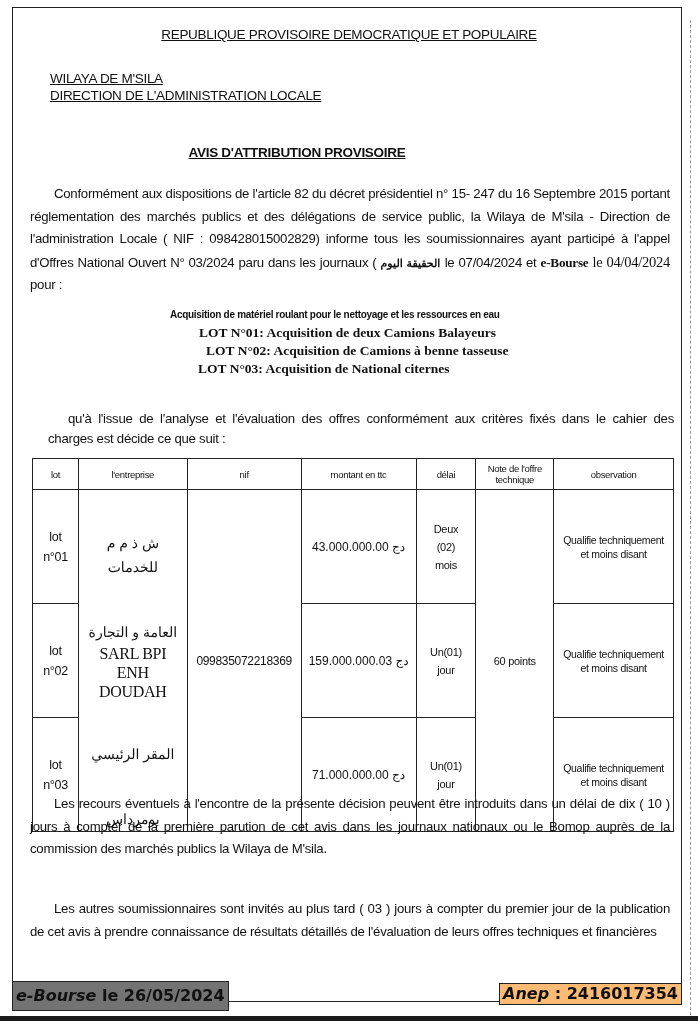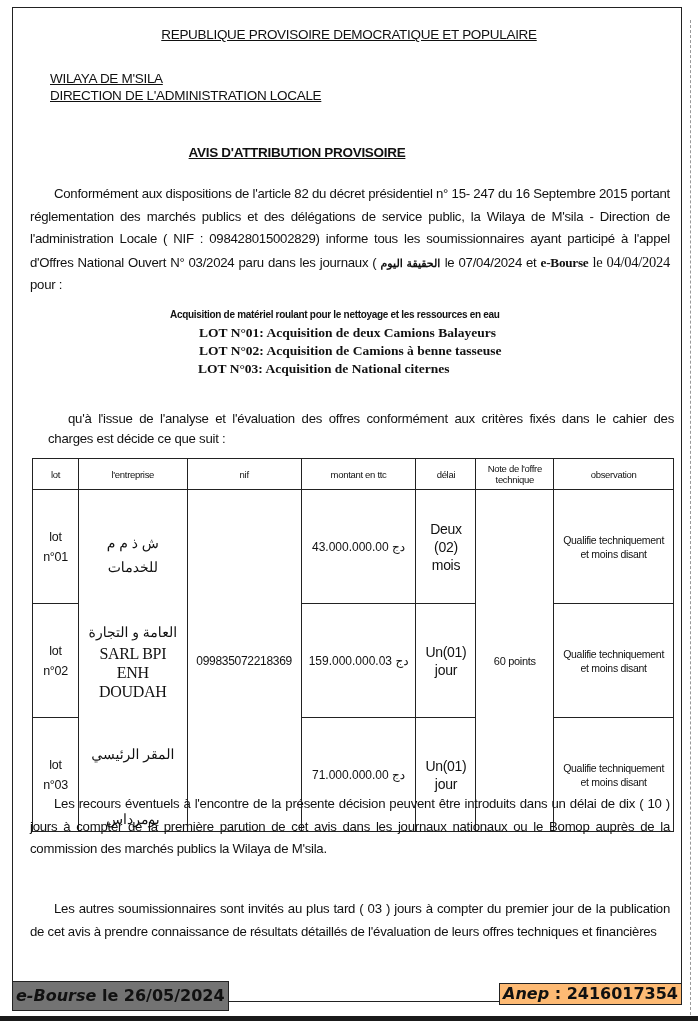--- a/index.html
+++ b/index.html
@@ -54,21 +54,21 @@
       border: 1px solid #222; text-align: center; vertical-align: middle; padding: 0 2px;
       font-weight: normal;
     }
     table.res th { height: 30px; font-size: 9.5px; }
     table.res td.r { height: 82px; }
     .lotcell { font-size: 12.5px; line-height: 20px; }
     .ent-ar { font-size: 14px; line-height: 24px; direction: rtl; margin-top: 41px; }
     .ent-fr { font-family: "Liberation Serif", serif; font-size: 16px; line-height: 19px; }
     .nif { font-size: 12px; }
     .montant { font-size: 12px; }
-    .delai { font-size: 14px; line-height: 18px; }
+    .delai { font-size: 11px; line-height: 18px; }
     .note { font-size: 11px; }
     .obs { font-size: 10.5px; line-height: 14px; }
     .footer-left {
       position: absolute; left: 12px; top: 981px; padding: 4px 3px; border: 1.5px solid #222;
       font-family: "DejaVu Sans", sans-serif; font-weight: bold; font-size: 16px; line-height: 20px;
       background: #737373;
     }
     .footer-right {
       position: absolute; right: 16px; top: 983px; padding: 0 3px; border: 1.5px solid #222;
       font-family: "DejaVu Sans", sans-serif; font-weight: bold; font-size: 16px; line-height: 20px;
@@ -92,21 +92,21 @@
 </div>
 
 <div class="avis">
   <span class="u">AVIS D'ATTRIBUTION PROVISOIRE</span>
 </div>
 
 <div class="para" style="top:183px;"><span class="indent"></span><span>Conformément aux dispositions de l'article 82 du décret présidentiel n° 15- 247 du 16 Septembre 2015 portant réglementation des marchés publics et des délégations de service public, la Wilaya  de M'sila - Direction de l'administration Locale ( NIF :  098428015002829) informe tous les soumissionnaires ayant participé à l'appel d'Offres National Ouvert N° 03/2024 paru dans les journaux (</span> <span dir="rtl" style="font-size:11px;font-weight:bold;">الحقيقة اليوم</span> <span>le 07/04/2024 et</span> <span class="serif-b">e-Bourse</span> <span class="serif">le 04/04/2024</span> <span>pour :</span></div>
 
 <div class="acq">Acquisition de matériel roulant pour le nettoyage et les ressources en eau</div>
 <div class="lot-line" style="left:199px; top:325px;">LOT N°01: Acquisition de deux Camions Balayeurs</div>
-<div class="lot-line" style="left:199px; top:343px;">LOT N°02: Acquisition de Camions à benne tasseuse</div>
+<div class="lot-line" style="left:206px; top:343px;">LOT N°02: Acquisition de Camions à benne tasseuse</div>
 <div class="lot-line" style="left:198px; top:361px;">LOT N°03: Acquisition de National citernes</div>
 
 <div class="para" style="top:409px; left:48px; width:626px; line-height:20px;"><span class="indent" style="width:20px;"></span><span>qu'à l'issue de l'analyse et l'évaluation  des offres conformément aux critères fixés dans le cahier des charges est décide ce que suit  :</span></div>
 
 <table class="res">
   <colgroup>
     <col style="width:46px">
       <col style="width:109px">
       <col style="width:114px">
       <col style="width:115px">

